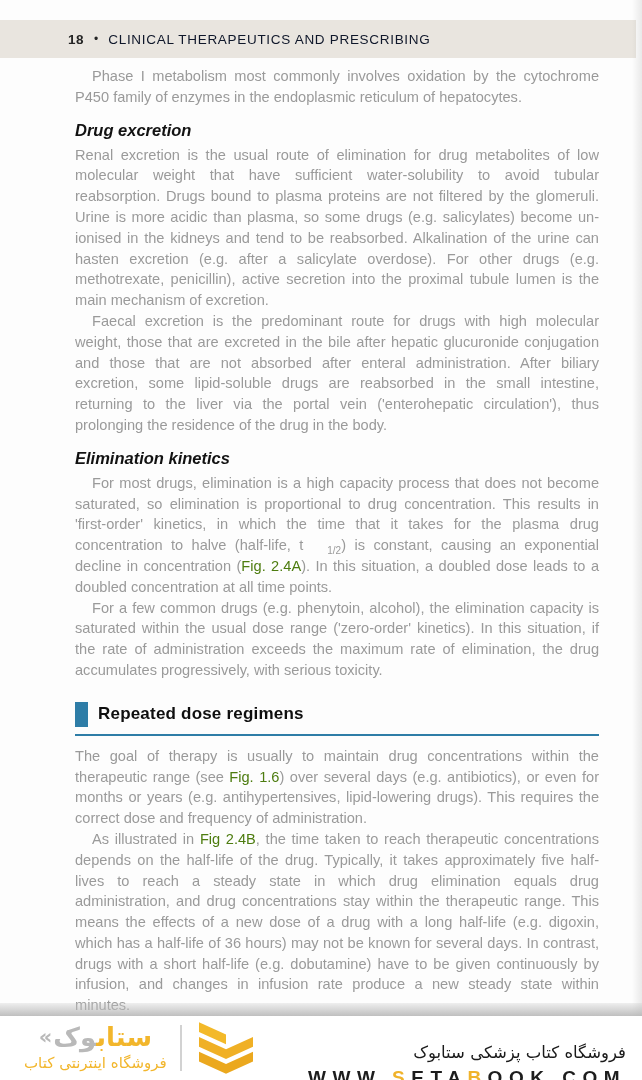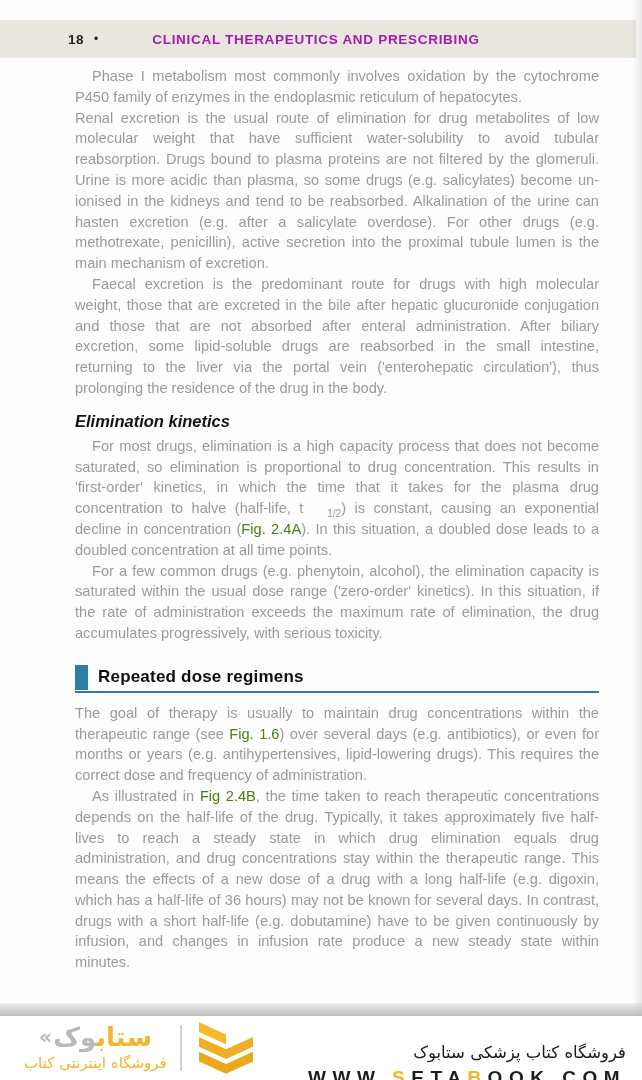--- a/index.html
+++ b/index.html
@@ -4,32 +4,32 @@
 <style>
   html,body{margin:0;padding:0;background:#ffffff;}
   .page{position:relative;width:642px;height:1080px;overflow:hidden;background:#fdfdfd;
         font-family:"Liberation Sans",sans-serif;}
 
   
   .header-band{position:absolute;top:20px;left:0;width:636px;height:38px;background:#e9e5df;
                display:flex;align-items:center;padding-left:68px;box-sizing:border-box;}
   .page-num{font-weight:700;font-size:13.5px;color:#252525;letter-spacing:.5px;}
   .head-bullet{margin:0 10px;font-size:12px;color:#252525;}
-  .book-title{font-weight:700;font-size:13.5px;color:#a21caf;letter-spacing:.7px;margin-left:44px;}
+  .book-title{font-weight:400;font-size:13.5px;color:#0f172a;letter-spacing:.7px;}
 
   
   .content{position:absolute;top:66px;left:75px;width:524px;z-index:1;}
   .para{margin:0;font-size:14.6px;line-height:20.8px;color:#9a9a9a;text-align:justify;}
   .para.indent{text-indent:17px;}
   .sub-heading{margin:13px 0 5px 0;font-size:16.5px;font-style:italic;font-weight:700;color:#121212;}
   .fig-link{color:#4d7c0f;}
   sub.hl{font-size:10px;line-height:0;margin-left:24px;}
 
   
-  .section-heading{margin:21px 0 10px 0;border-bottom:2.5px solid #2e7da7;padding-bottom:1px;
+  .section-heading{margin:21px 0 10px 0;border-bottom:2.5px solid #2e7da7;padding-bottom:7px;
                    display:flex;align-items:center;}
   .section-bar{width:13px;height:25px;background:#2e7da7;margin-right:10px;flex:0 0 auto;}
   .section-title{font-size:17px;font-weight:700;color:#0f0f0f;letter-spacing:.2px;}
 
   
   .scan-shadow{position:absolute;left:0;right:0;bottom:64px;height:13px;z-index:4;
                background:linear-gradient(to bottom,rgba(205,205,205,.30),rgba(180,180,180,.85));}
   .edge-shadow{position:absolute;top:0;bottom:64px;right:0;width:10px;z-index:3;
                background:linear-gradient(to right,rgba(0,0,0,0),rgba(0,0,0,.08));}
 
@@ -62,20 +62,21 @@
   <div class="header-band">
     <span class="page-num">18</span>
     <span class="head-bullet">•</span>
     <span class="book-title">CLINICAL THERAPEUTICS AND PRESCRIBING</span>
   </div>
 
   <div class="content">
 
     <p class="para indent">Phase I metabolism most commonly involves oxidation by the cytochrome P450 family of enzymes in the endoplasmic reticulum of hepatocytes.</p>
 
+    <h3 class="sub-heading">Drug excretion</h3>
     <p class="para">Renal excretion is the usual route of elimination for drug metabolites of low molecular weight that have sufficient water-solubility to avoid tubular reabsorption. Drugs bound to plasma proteins are not filtered by the glomeruli. Urine is more acidic than plasma, so some drugs (e.g. salicylates) become un-ionised in the kidneys and tend to be reabsorbed. Alkalination of the urine can hasten excretion (e.g. after a salicylate overdose). For other drugs (e.g. methotrexate, penicillin), active secretion into the proximal tubule lumen is the main mechanism of excretion.</p>
     <p class="para indent">Faecal excretion is the predominant route for drugs with high molecular weight, those that are excreted in the bile after hepatic glucuronide conjugation and those that are not absorbed after enteral administration. After biliary excretion, some lipid-soluble drugs are reabsorbed in the small intestine, returning to the liver via the portal vein ('enterohepatic circulation'), thus prolonging the residence of the drug in the body.</p>
 
     <h3 class="sub-heading">Elimination kinetics</h3>
 
     <p class="para indent"><span>For most drugs, elimination is a high capacity process that does not become saturated, so elimination is proportional to drug concentration. This results in 'first-order' kinetics, in which the time that it takes for the plasma drug concentration to halve (half-life, t</span><sub class="hl">1/2</sub><span>) is constant, causing an exponential decline in concentration (</span><span class="fig-link">Fig. 2.4A</span><span>). In this situation, a doubled dose leads to a doubled concentration at all time points.</span></p>
 
     <p class="para indent">For a few common drugs (e.g. phenytoin, alcohol), the elimination capacity is saturated within the usual dose range ('zero-order' kinetics). In this situation, if the rate of administration exceeds the maximum rate of elimination, the drug accumulates progressively, with serious toxicity.</p>
 
     <div class="section-heading">

